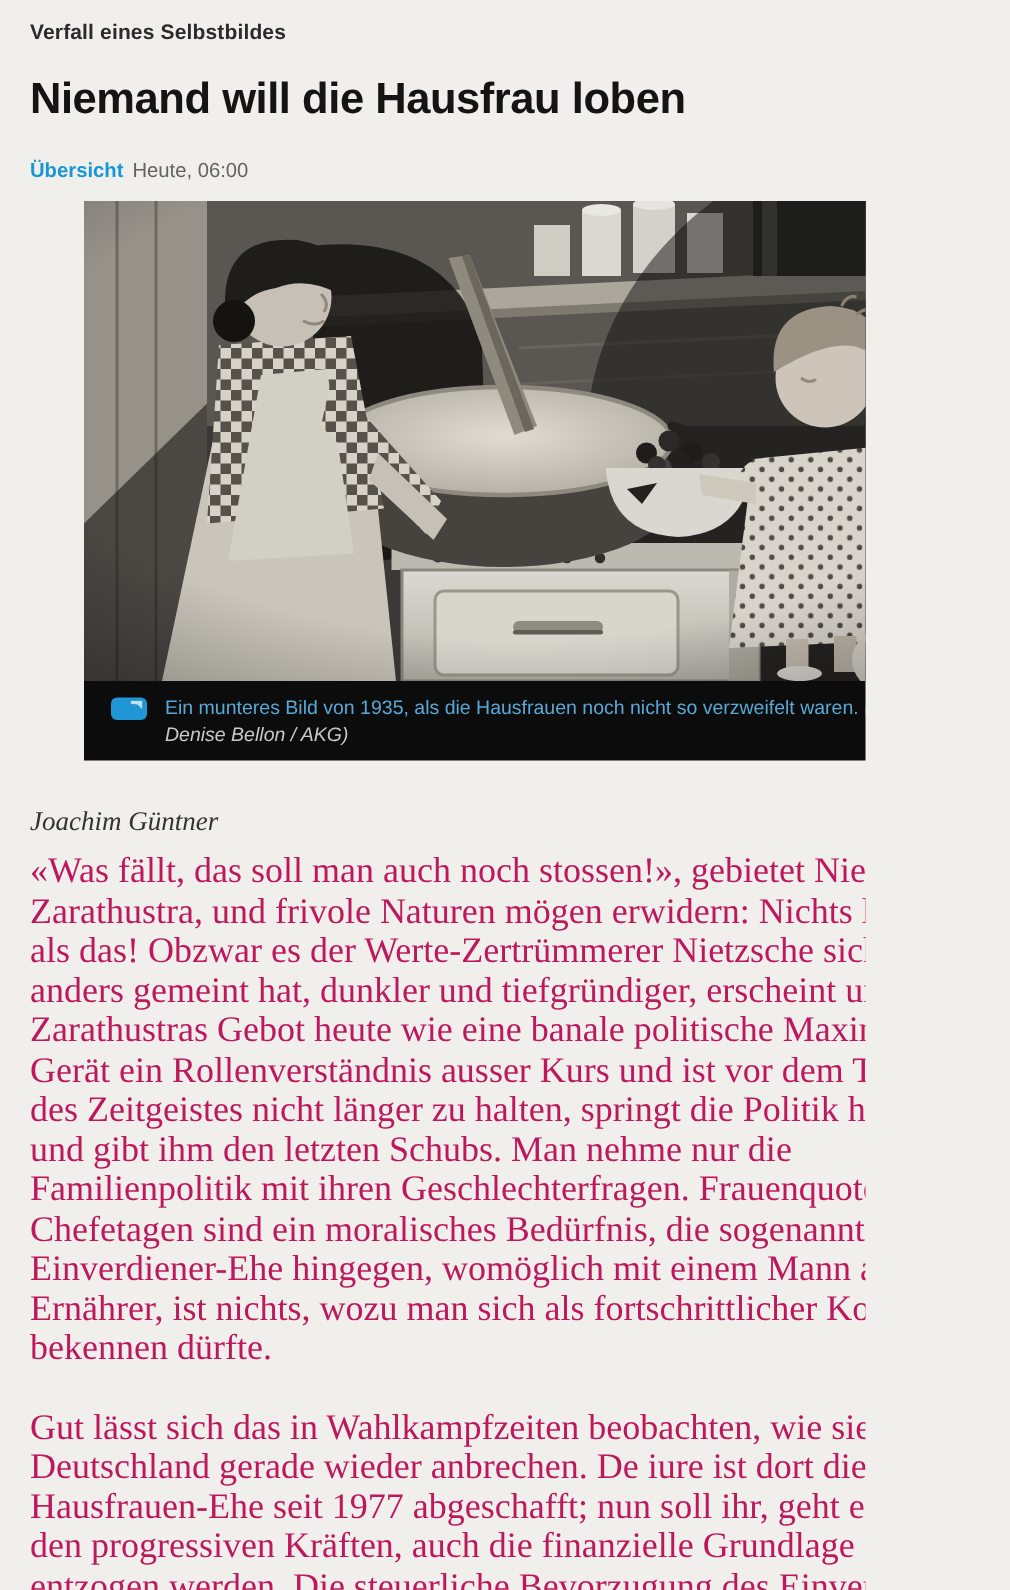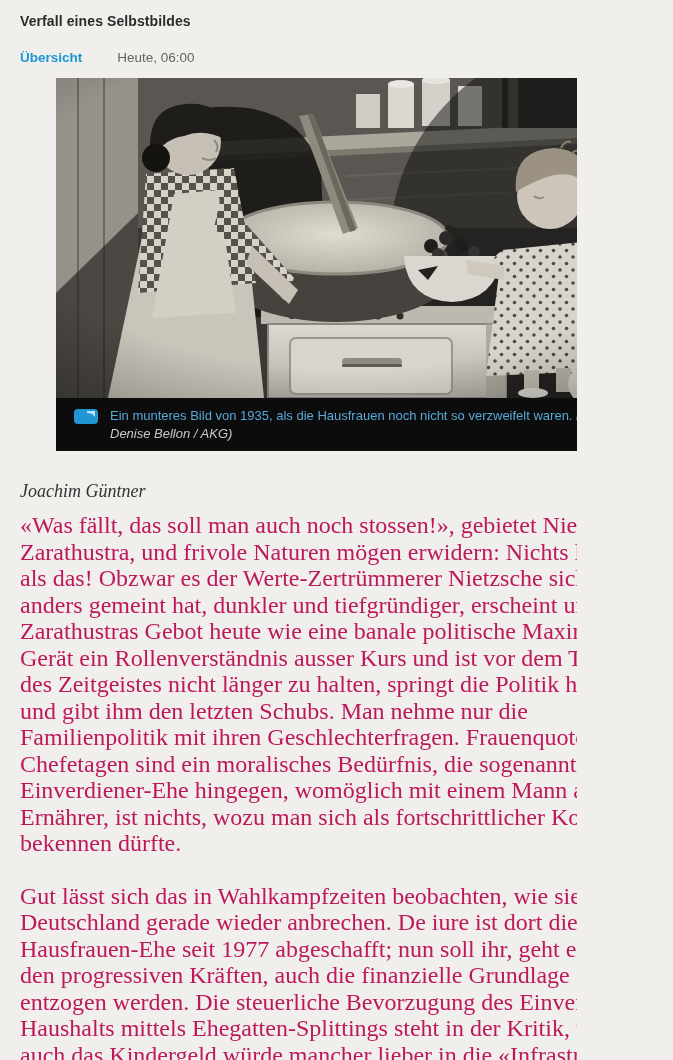--- a/index.html
+++ b/index.html
@@ -30,21 +30,21 @@
     font-family: "Liberation Sans", sans-serif;
     font-size: 29px;
     font-weight: bold;
     color: #141414;
     letter-spacing: -0.3px;
     margin-bottom: 23px;
   }
   .meta {
     display: flex;
     align-items: baseline;
-    gap: 35px;
+    gap: 6px;
     font-size: 13.5px;
     margin-bottom: 13px;
   }
   .overview-link {
     color: #1a96d4;
     font-weight: bold;
     text-decoration: none;
     cursor: pointer;
   }
   .timestamp { color: #636363; }
@@ -111,20 +111,21 @@
   }
 </style>
 </head>
 <body>
 
 <div class="page">
   <div class="content">
 
     <div class="kicker">Verfall eines Selbstbildes</div>
 
+    <h1 class="headline">Niemand will die Hausfrau loben</h1>
 
     <div class="meta">
       <a class="overview-link">Übersicht</a>
       <span class="timestamp">Heute, 06:00</span>
     </div>
 
     <figure class="article-figure">
       <div class="photo-wrap">
 
         <svg width="643" height="320" viewBox="0 0 643 320">

